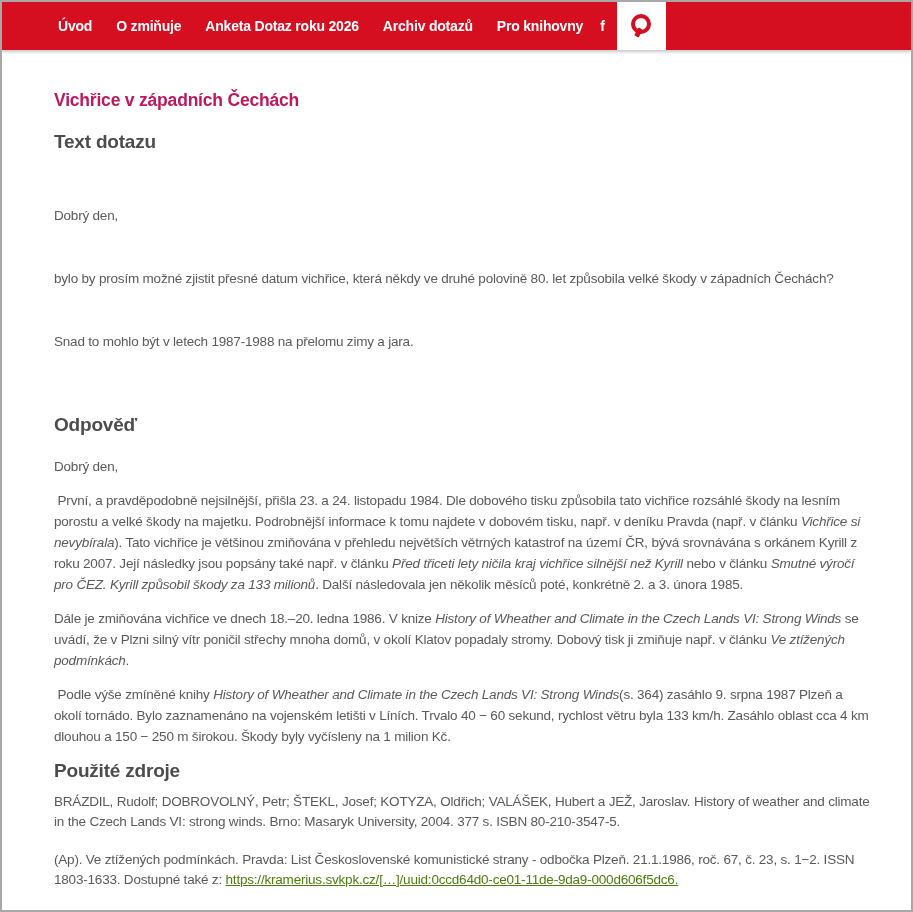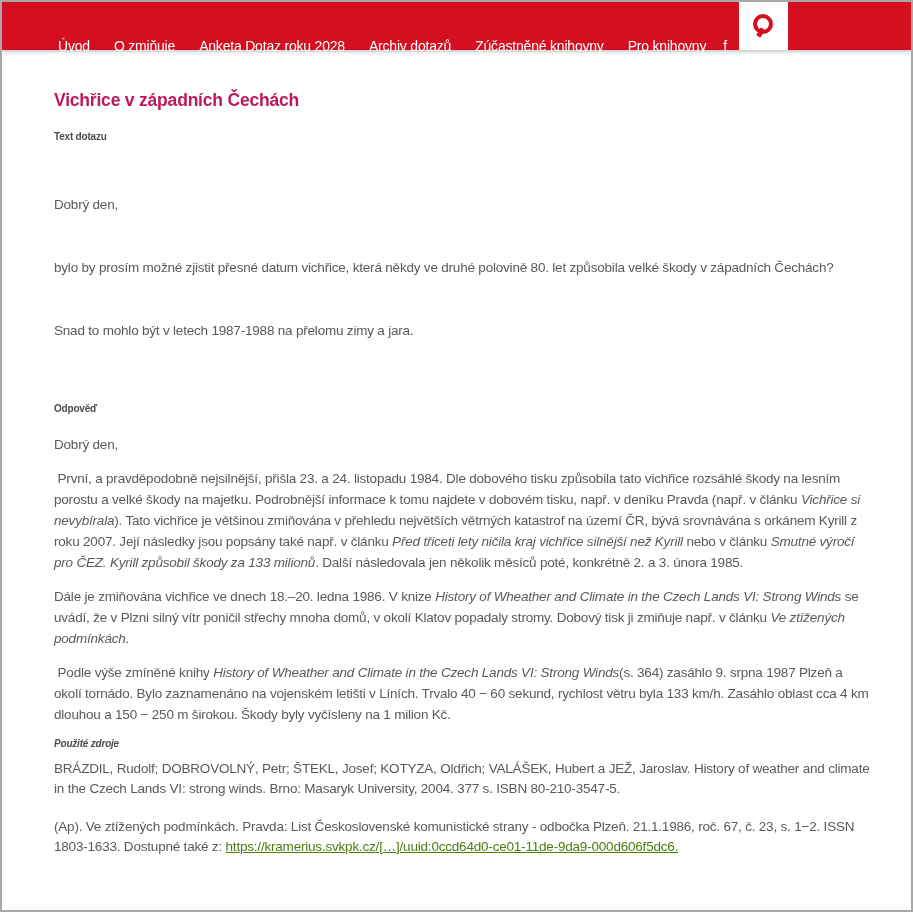--- a/index.html
+++ b/index.html
@@ -8,24 +8,23 @@
     border: 2px solid #a8a8a8; background: #fff;
     font-family: "Liberation Sans", sans-serif;
     overflow: hidden; margin: 0 auto; position: relative;
   }
   
   .navbar {
     height: 48px; background: #d50f20; display: flex; align-items: stretch;
     padding-left: 44px; box-shadow: 0 2px 3px rgba(0,0,0,.22); position: relative;
   }
   .nav-item {
-    color: #fff; font-size: 14px; font-weight: 400; padding: 0 12px;
+    color: #fff; font-size: 14px; font-weight: 700; padding: 0 12px;
     line-height: 48px; text-decoration: none; cursor: pointer; white-space: nowrap;
     letter-spacing: -0.2px;
-    margin-top: 20px;
   }
   .nav-fb { padding: 0 12px 0 5px; }
   .search-btn {
     width: 49px; height: 48px; background: #fff; display: flex;
     align-items: center; justify-content: center; cursor: pointer; flex: none;
   }
   .search-glyph {
     position: relative; width: 12px; height: 12px;
     border: 4px solid #d50f20; border-radius: 50%; display: inline-block;
     margin-bottom: 4px;
@@ -38,42 +37,41 @@
   
   .content {
     padding: 40px 40px 0 52px; color: #595a5c;
     font-size: 13.5px; letter-spacing: -0.2px;
   }
   h1.title {
     font-size: 17.5px; font-weight: 600; color: #be185d;
     margin: 0 0 20px; letter-spacing: -0.2px;
   }
   h2.section {
-    font-size: 10px; font-weight: 600; color: #4c4c4e;
+    font-size: 19px; font-weight: 600; color: #4c4c4e;
     margin: 20px 0 10px; letter-spacing: -0.2px;
   }
-  h2.sources-h { margin-top: 4px; font-style: italic; }
+  h2.sources-h { margin-top: 4px; }
   .para { margin: 0 0 13px; line-height: 21px; white-space: pre-wrap; }
   .q-line { display: block; }
   .answer-lead { margin-top: 20px; }
   .source-para { margin-bottom: 18px; line-height: 20px; }
   .it { font-style: italic; }
   a.src-link { color: #4d7c0f; text-decoration: underline; cursor: pointer; word-break: break-word; }
 </style>
 </head>
 <body>
 
 <div class="page">
 
   <nav class="navbar">
     <a class="nav-item">Úvod</a>
     <a class="nav-item">O zmiňuje</a>
-    <a class="nav-item">Anketa Dotaz roku 2028</a>
+    <a class="nav-item">Anketa Dotaz roku 2026</a>
     <a class="nav-item">Archiv dotazů</a>
-    <a class="nav-item">Zúčastněné knihovny</a>
     <a class="nav-item">Pro knihovny</a>
     <a class="nav-item nav-fb">f</a>
     <div class="search-btn">
       <span class="search-glyph"></span>
     </div>
   </nav>
 
   <main class="content">
 
     <h1 class="title">Vichřice v západních Čechách</h1>

